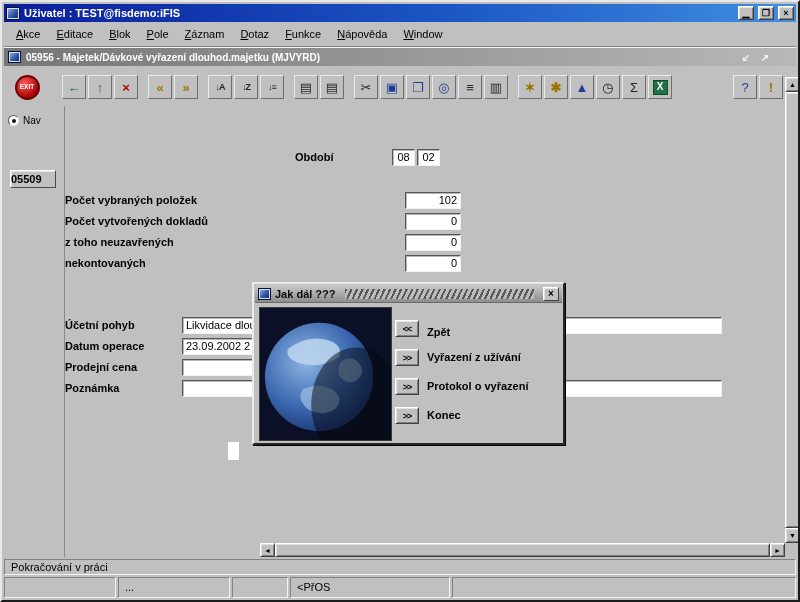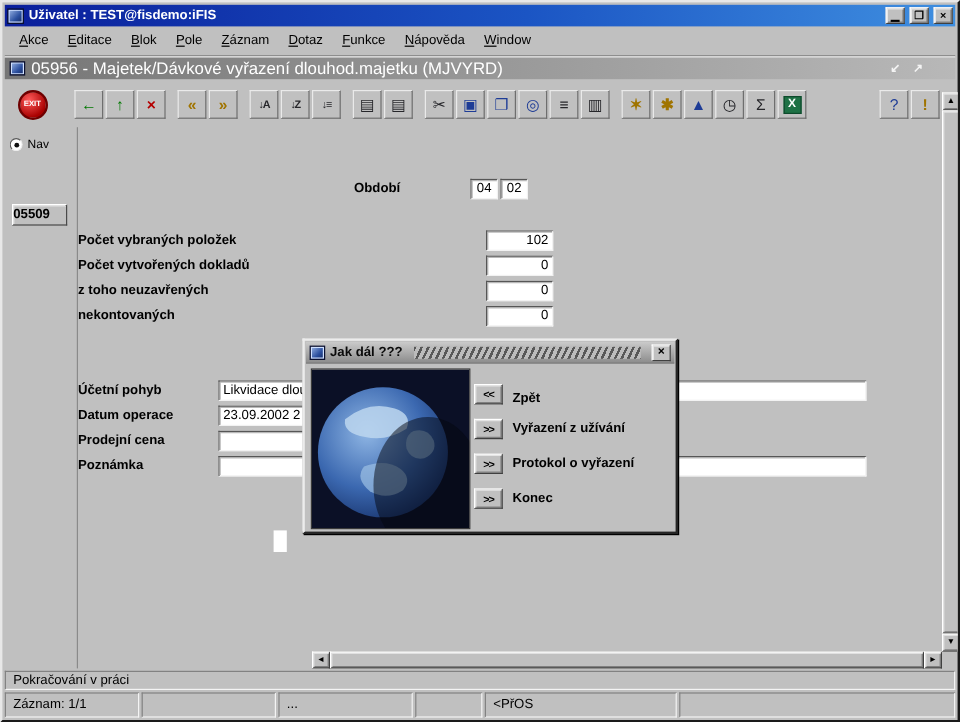--- a/index.html
+++ b/index.html
@@ -25,21 +25,21 @@
   #menubar{position:absolute;left:2px;top:20px;right:2px;height:24px;display:flex;align-items:center;padding-left:4px;}
   .menu-item{font-size:11px;color:#000;padding:3px 8px;white-space:nowrap;}
   .menu-item::first-letter{text-decoration:underline;}
   #menu-sep{position:absolute;left:2px;top:44px;right:2px;height:2px;
     border-top:1px solid #828282;border-bottom:1px solid #f4f4f4;}
 
   
   #inner-title{position:absolute;left:2px;top:46px;right:2px;height:18px;
     background:linear-gradient(90deg,#767676,#b8b8b8);
     display:flex;align-items:center;gap:5px;padding:0 24px 0 4px;}
-  #inner-title .t{color:#fff;font-weight:normal;font-size:14px;flex:1;white-space:nowrap;overflow:hidden;}
+  #inner-title .t{color:#fff;font-weight:bold;font-size:10px;flex:1;white-space:nowrap;overflow:hidden;}
   .inner-ctl{width:14px;height:13px;background:transparent;border:none;color:#f4f4f4;
     font-size:10px;line-height:13px;text-align:center;font-weight:bold;padding:0;}
 
   
   #toolbar{position:absolute;left:2px;top:66px;width:781px;height:38px;
     display:flex;align-items:center;padding-left:8px;}
   .tb{width:24px;height:24px;flex:0 0 auto;margin-right:2px;background:#c0c0c0;padding:0;
     border:1px solid;border-color:#eaeaea #6e6e6e #6e6e6e #eaeaea;
     display:flex;align-items:center;justify-content:center;}
   .tb-exit{width:30px;height:28px;border:none;background:transparent;margin-right:12px;}
@@ -240,21 +240,21 @@
   <div id="sidebar">
     <div id="nav-row">
       <span class="radio"></span>
       <span id="nav-label">Nav</span>
     </div>
     <button id="block-btn">05509</button>
   </div>
 
   <div id="canvas">
     <div class="flabel" style="left:230px;width:92px;top:43px;">Období</div>
-    <div class="ffield ctr" style="left:327px;width:23px;top:43px;">04</div>
+    <div class="ffield ctr" style="left:327px;width:23px;top:43px;">08</div>
     <div class="ffield ctr" style="left:352px;width:23px;top:43px;">02</div>
 
     <div id="cursor"></div>
   <div class="flabel" style="left: 0px; width: 335px; top: 86px;">Počet vybraných položek</div>
       <div class="ffield num" style="left: 340px; width: 56px; top: 86px;">102</div>
       <div class="flabel" style="left: 0px; width: 335px; top: 107px;">Počet vytvořených dokladů</div>
       <div class="ffield num" style="left: 340px; width: 56px; top: 107px;">0</div>
       <div class="flabel" style="left: 0px; width: 335px; top: 128px;">z toho  neuzavřených</div>
       <div class="ffield num" style="left: 340px; width: 56px; top: 128px;">0</div>
       <div class="flabel" style="left: 0px; width: 335px; top: 149px;">nekontovaných</div>
@@ -276,21 +276,20 @@
   </div>
 
   <div id="hscroll">
     <button class="sb-btn">◄</button>
     <div class="sb-thumb"></div>
     <button class="sb-btn">►</button>
   </div>
 
   <div id="status1">Pokračování v práci</div>
   <div id="status2">
-      <div class="scell" style="width: 112px;">Záznam: 1/1</div>
       <div class="scell" style="width: 112px;"></div>
       <div class="scell" style="width: 112px;">...</div>
       <div class="scell" style="width: 56px;"></div>
       <div class="scell" style="width: 160px;">&lt;PřOS</div>
       <div class="scell" style="flex: 1 1 0%;"></div>
     </div>
 
   <div id="dialog">
     <div id="dlg-title">
       <div class="app-ico sm"></div>

